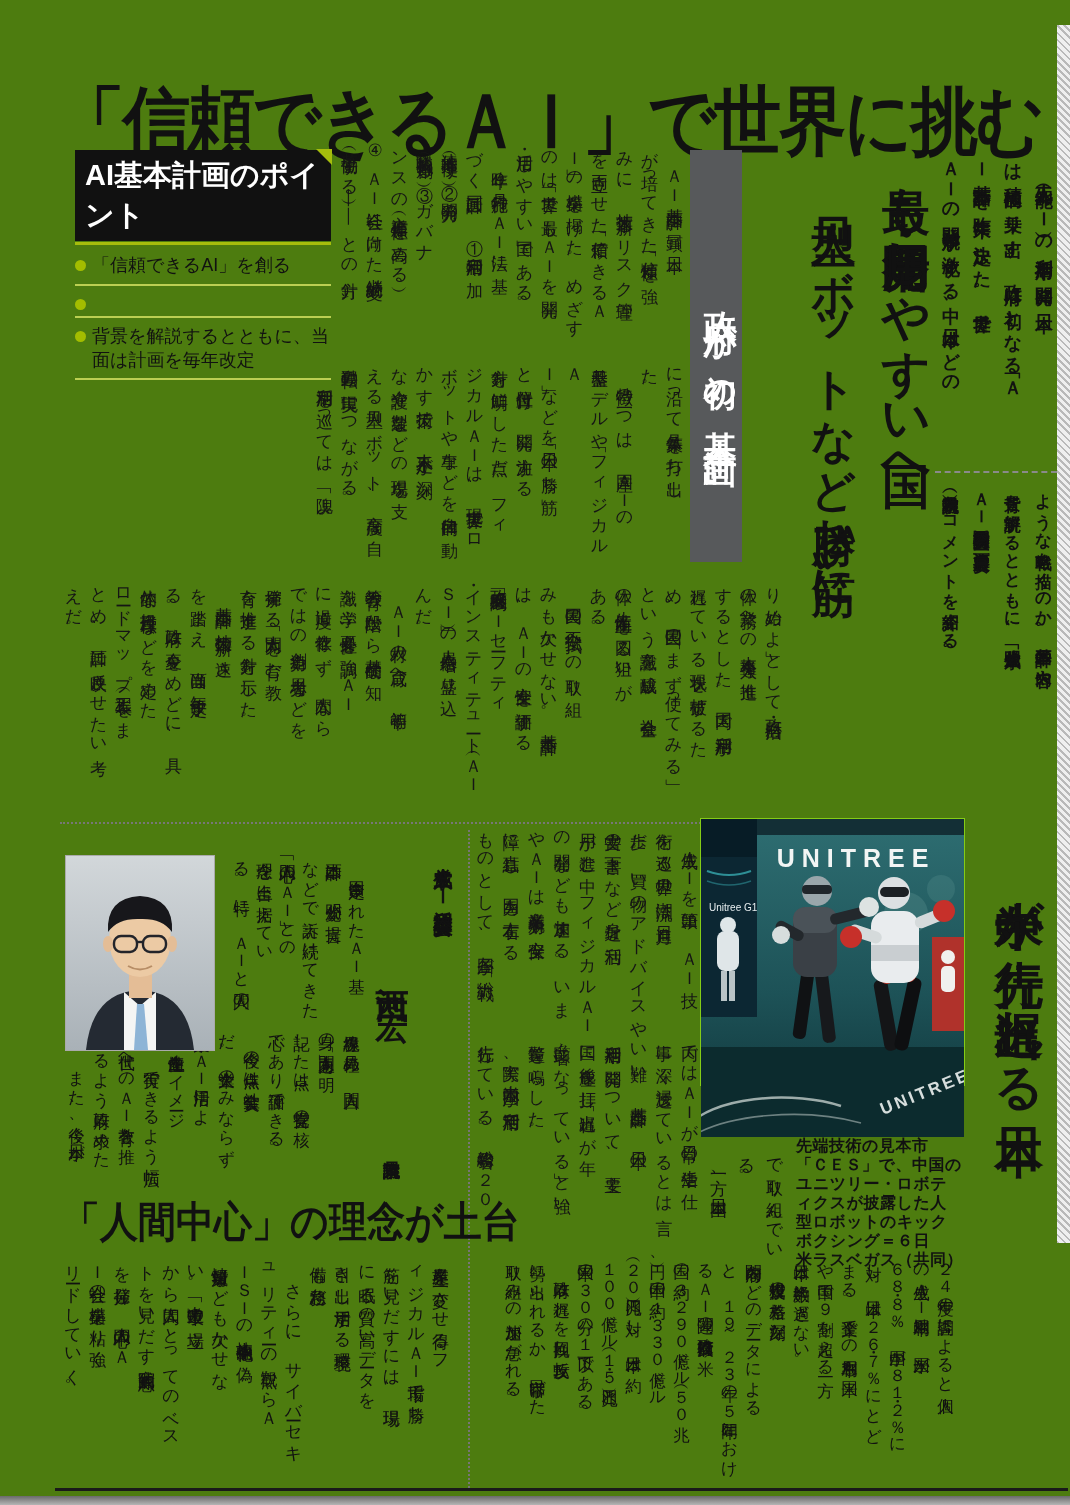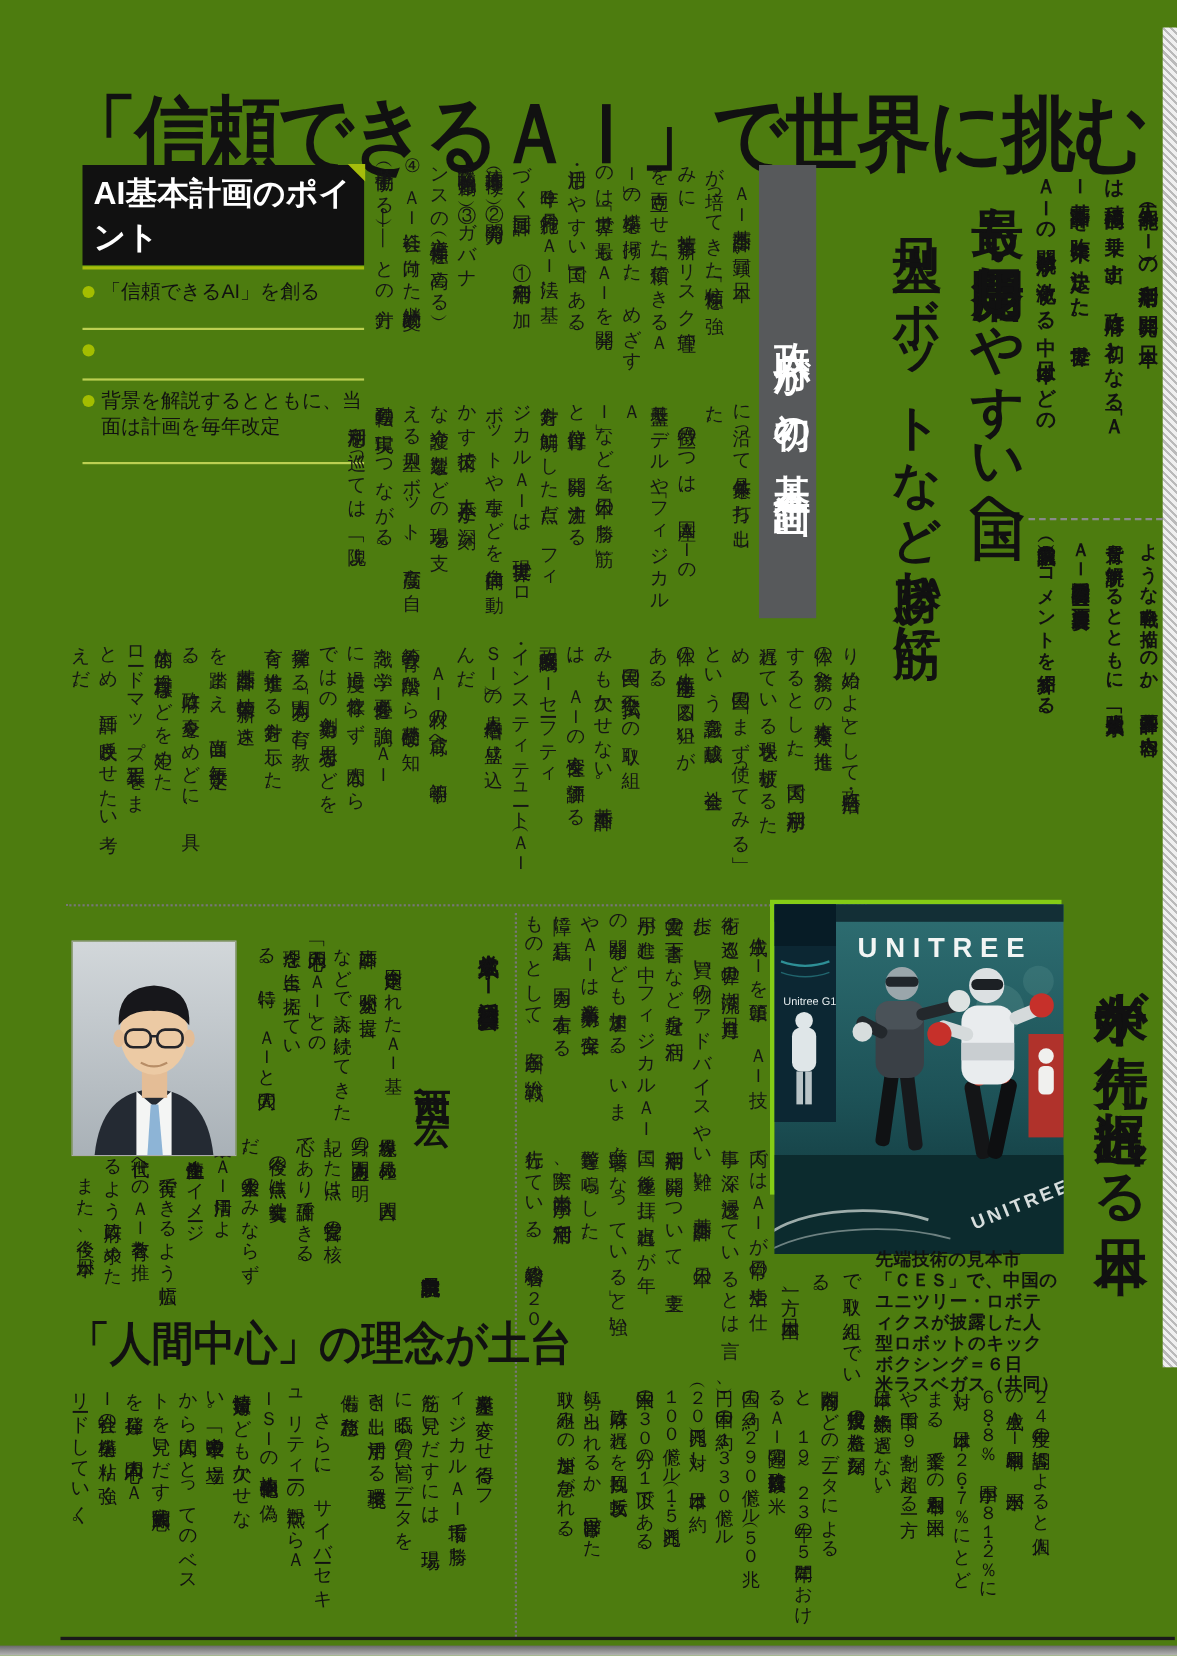--- a/index.html
+++ b/index.html
@@ -15,21 +15,21 @@
       letter-spacing:-2px;white-space:nowrap;transform:scaleY(1.12);transform-origin:top left;}
 
   
   .points{left:75px;top:150px;width:256px;height:414px;}
   .points-titlebar{position:relative;background:#111;color:#fff;font-size:29px;font-weight:700;
       padding:6px 10px 5px;letter-spacing:0;}
   .points-titlebar:after{content:"";position:absolute;right:-1px;top:-1px;border-style:solid;
       border-width:0 16px 16px 0;border-color:transparent #a6bd0c transparent transparent;}
   .points-titlebar:before{content:"";position:absolute;left:0;right:0;bottom:-4px;height:3px;background:#a6bd0c;}
   .points-list{margin-top:6px;}
-  .point-item{display:flex;gap:6px;padding:7px 0 20px;border-bottom:2px solid #bccf52;
+  .point-item{display:flex;gap:6px;padding:7px 0 6px;border-bottom:2px solid #bccf52;
       font-size:18px;line-height:1.32;font-weight:500;}
   .point-dot{flex:0 0 11px;width:11px;height:11px;border-radius:50%;background:#a3bd00;margin-top:6px;}
 
   
   .lead1{left:933px;top:150px;width:126px;height:320px;font-size:18px;line-height:31px;font-weight:700;letter-spacing:2px;}
   .lead-div{left:935px;top:471px;width:122px;border-top:2px dashed #8a8a8a;}
   .lead2{left:933px;top:482px;width:126px;height:322px;font-size:16.5px;line-height:31px;font-weight:700;letter-spacing:0.5px;}
 
   
   .kicker{left:690px;top:150px;width:52px;height:412px;background:#57595b;color:#fff;
@@ -57,21 +57,21 @@
   .ivs3{left:60px;top:1254px;width:392px;height:248px;font-size:17px;line-height:24.5px;letter-spacing:1px;}
 
   
   .a2s1{left:472px;top:820px;width:230px;height:212px;line-height:25.5px;}
   .a2s2{left:472px;top:1032px;width:230px;height:216px;line-height:25.5px;}
   .a2side{left:700px;top:1146px;width:88px;height:128px;font-size:17px;line-height:28px;letter-spacing:1.5px;}
   .a2h{left:976px;top:862px;width:76px;height:605px;font-size:49px;font-weight:900;letter-spacing:1px;}
   .a2s3{left:498px;top:1252px;width:460px;height:252px;font-size:16.5px;line-height:24px;letter-spacing:0.5px;}
 
   
-  .robot-photo{left:700px;top:818px;width:265px;height:268px;border:4px solid #84cc16;box-sizing:border-box;}
+  .robot-photo{left:700px;top:818px;width:265px;height:268px;border:1px solid #84cc16;box-sizing:border-box;}
   .caption{left:796px;top:1136px;width:198px;height:138px;font-size:16px;line-height:19px;
       font-weight:600;white-space:pre-line;letter-spacing:0.5px;}
   .portrait{left:65px;top:855px;width:150px;height:196px;border:1px solid #aaa;box-sizing:border-box;}
 
   
   .edge-strip{left:1057px;top:25px;width:13px;height:1218px;
       background:repeating-linear-gradient(45deg,#b9b9b9 0 2px,#efefef 2px 5px);}
   .bottom-rule{left:55px;top:1488px;width:1013px;height:3px;background:#1a1a1a;}
   .bottom-bar{left:0;top:1496px;width:1070px;height:9px;background:linear-gradient(#6a6a6a,#b5b5b5);}
 </style>

